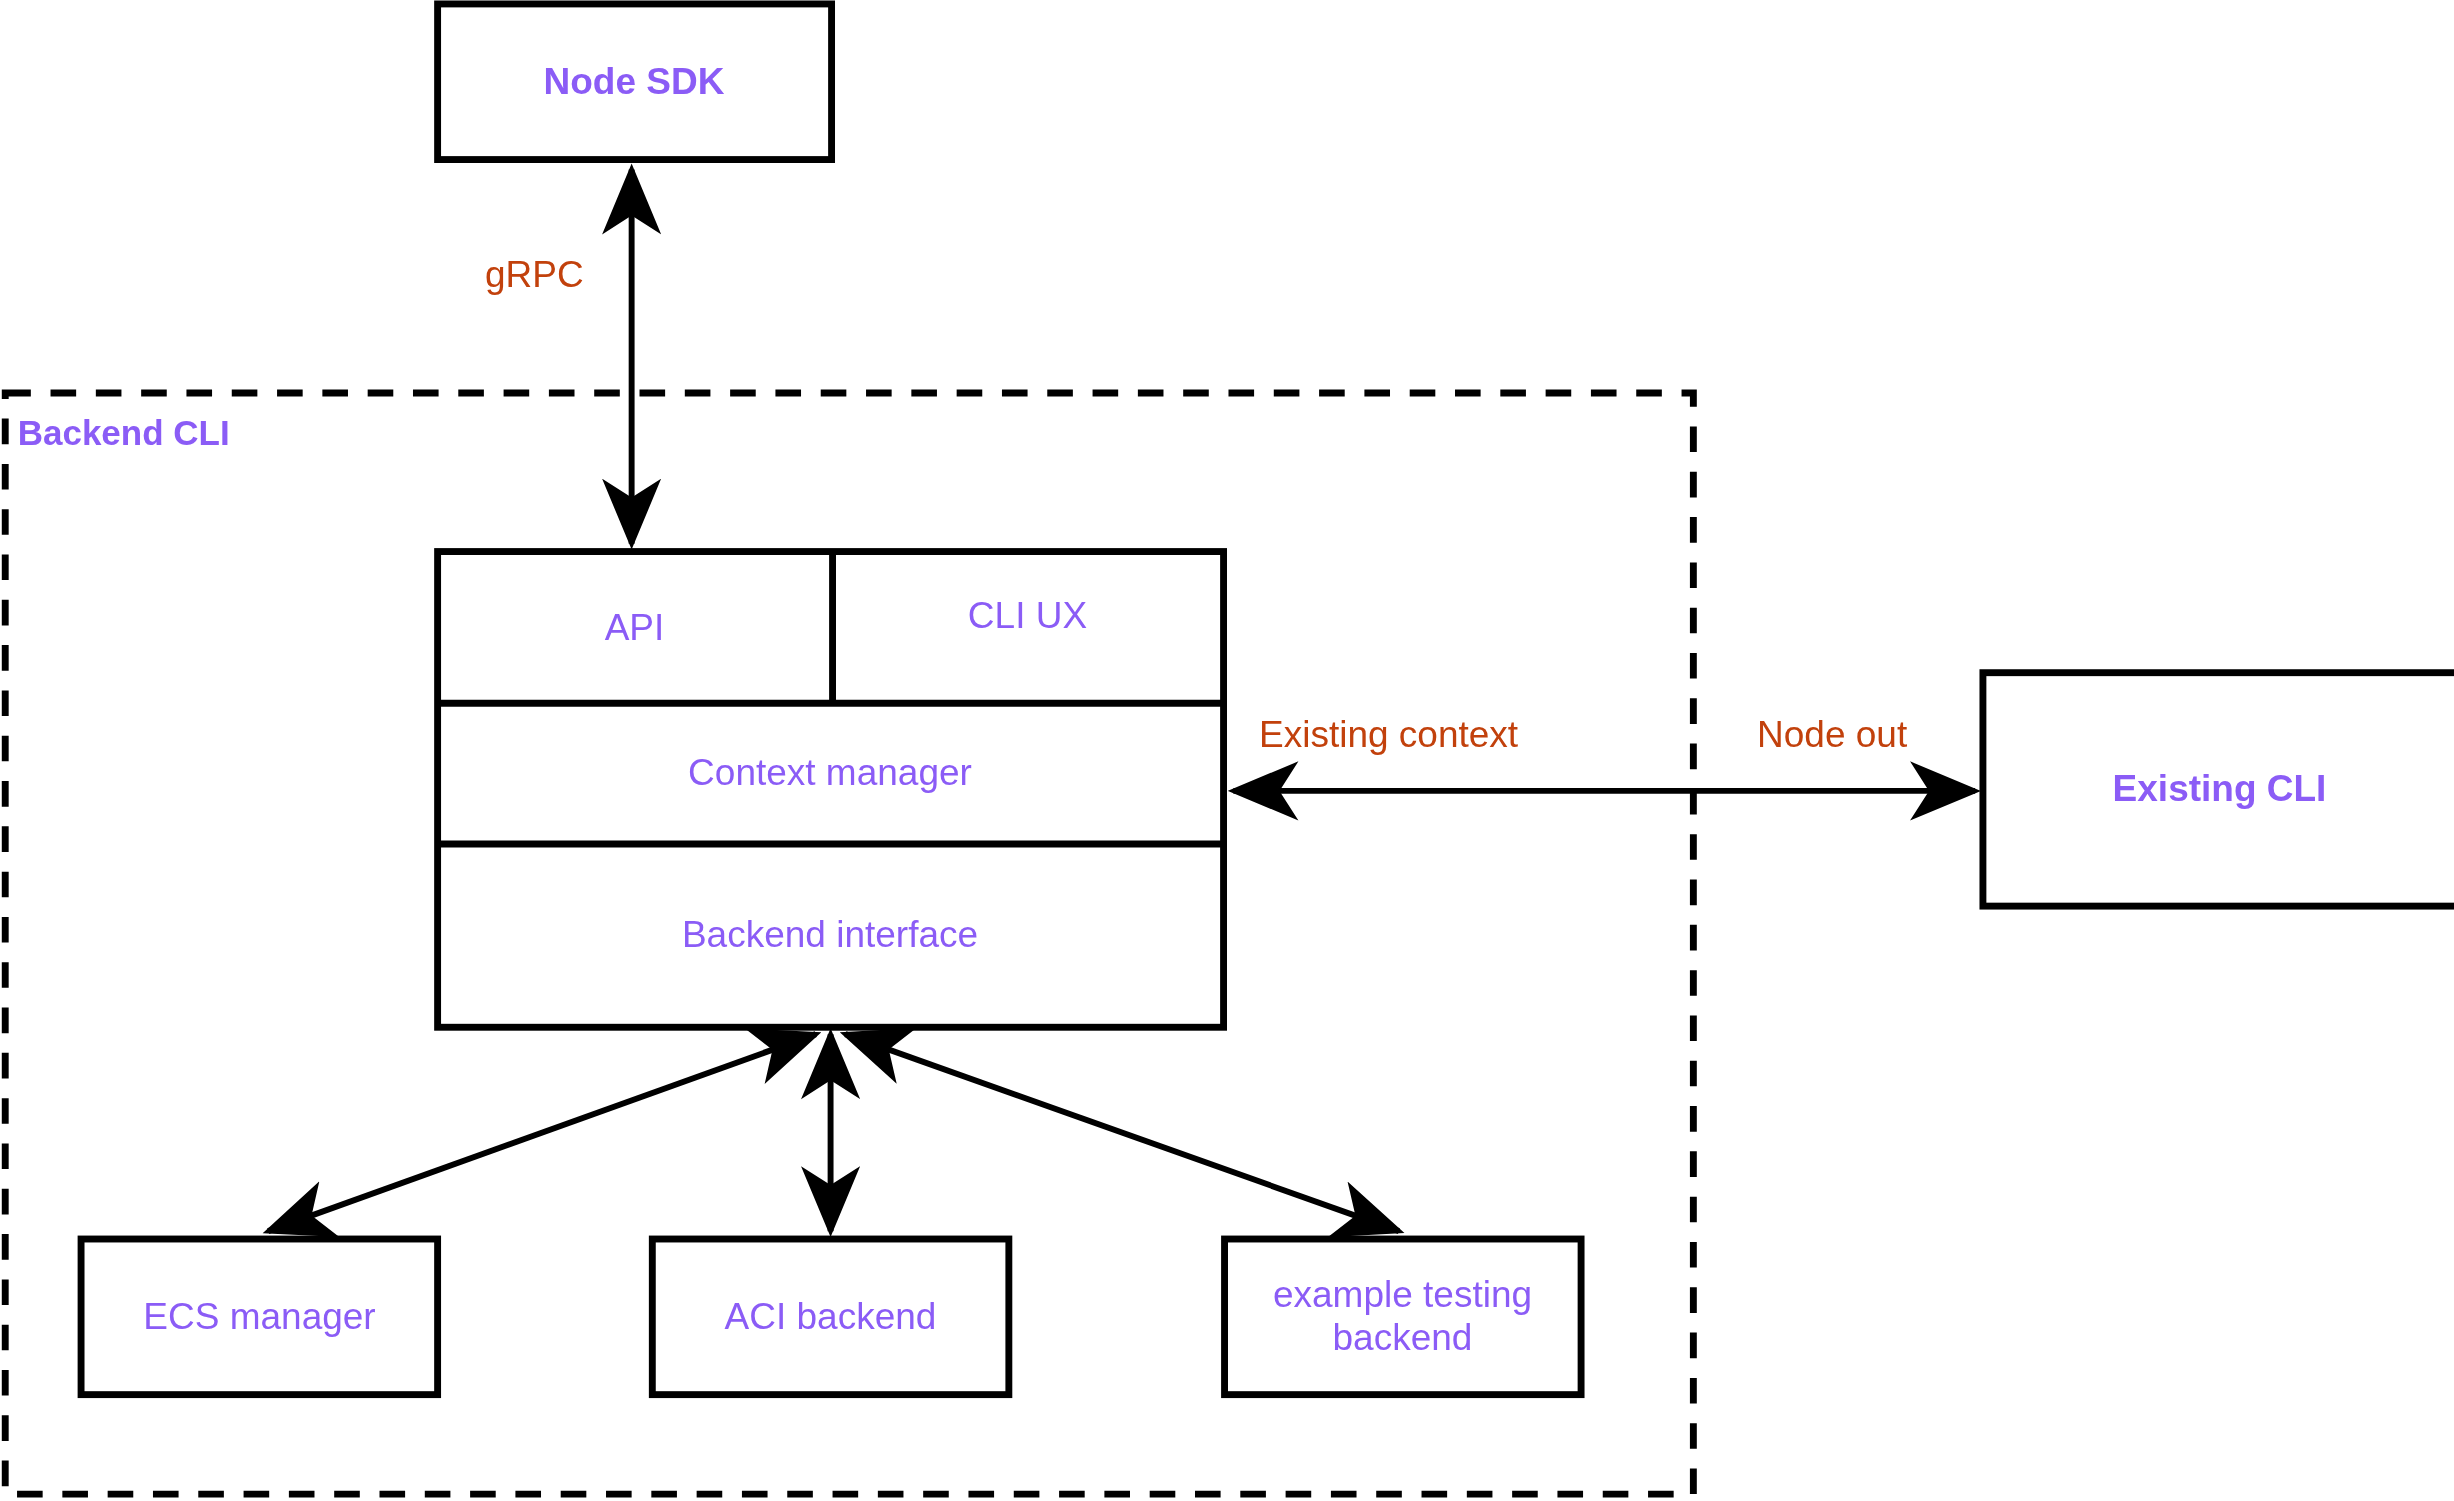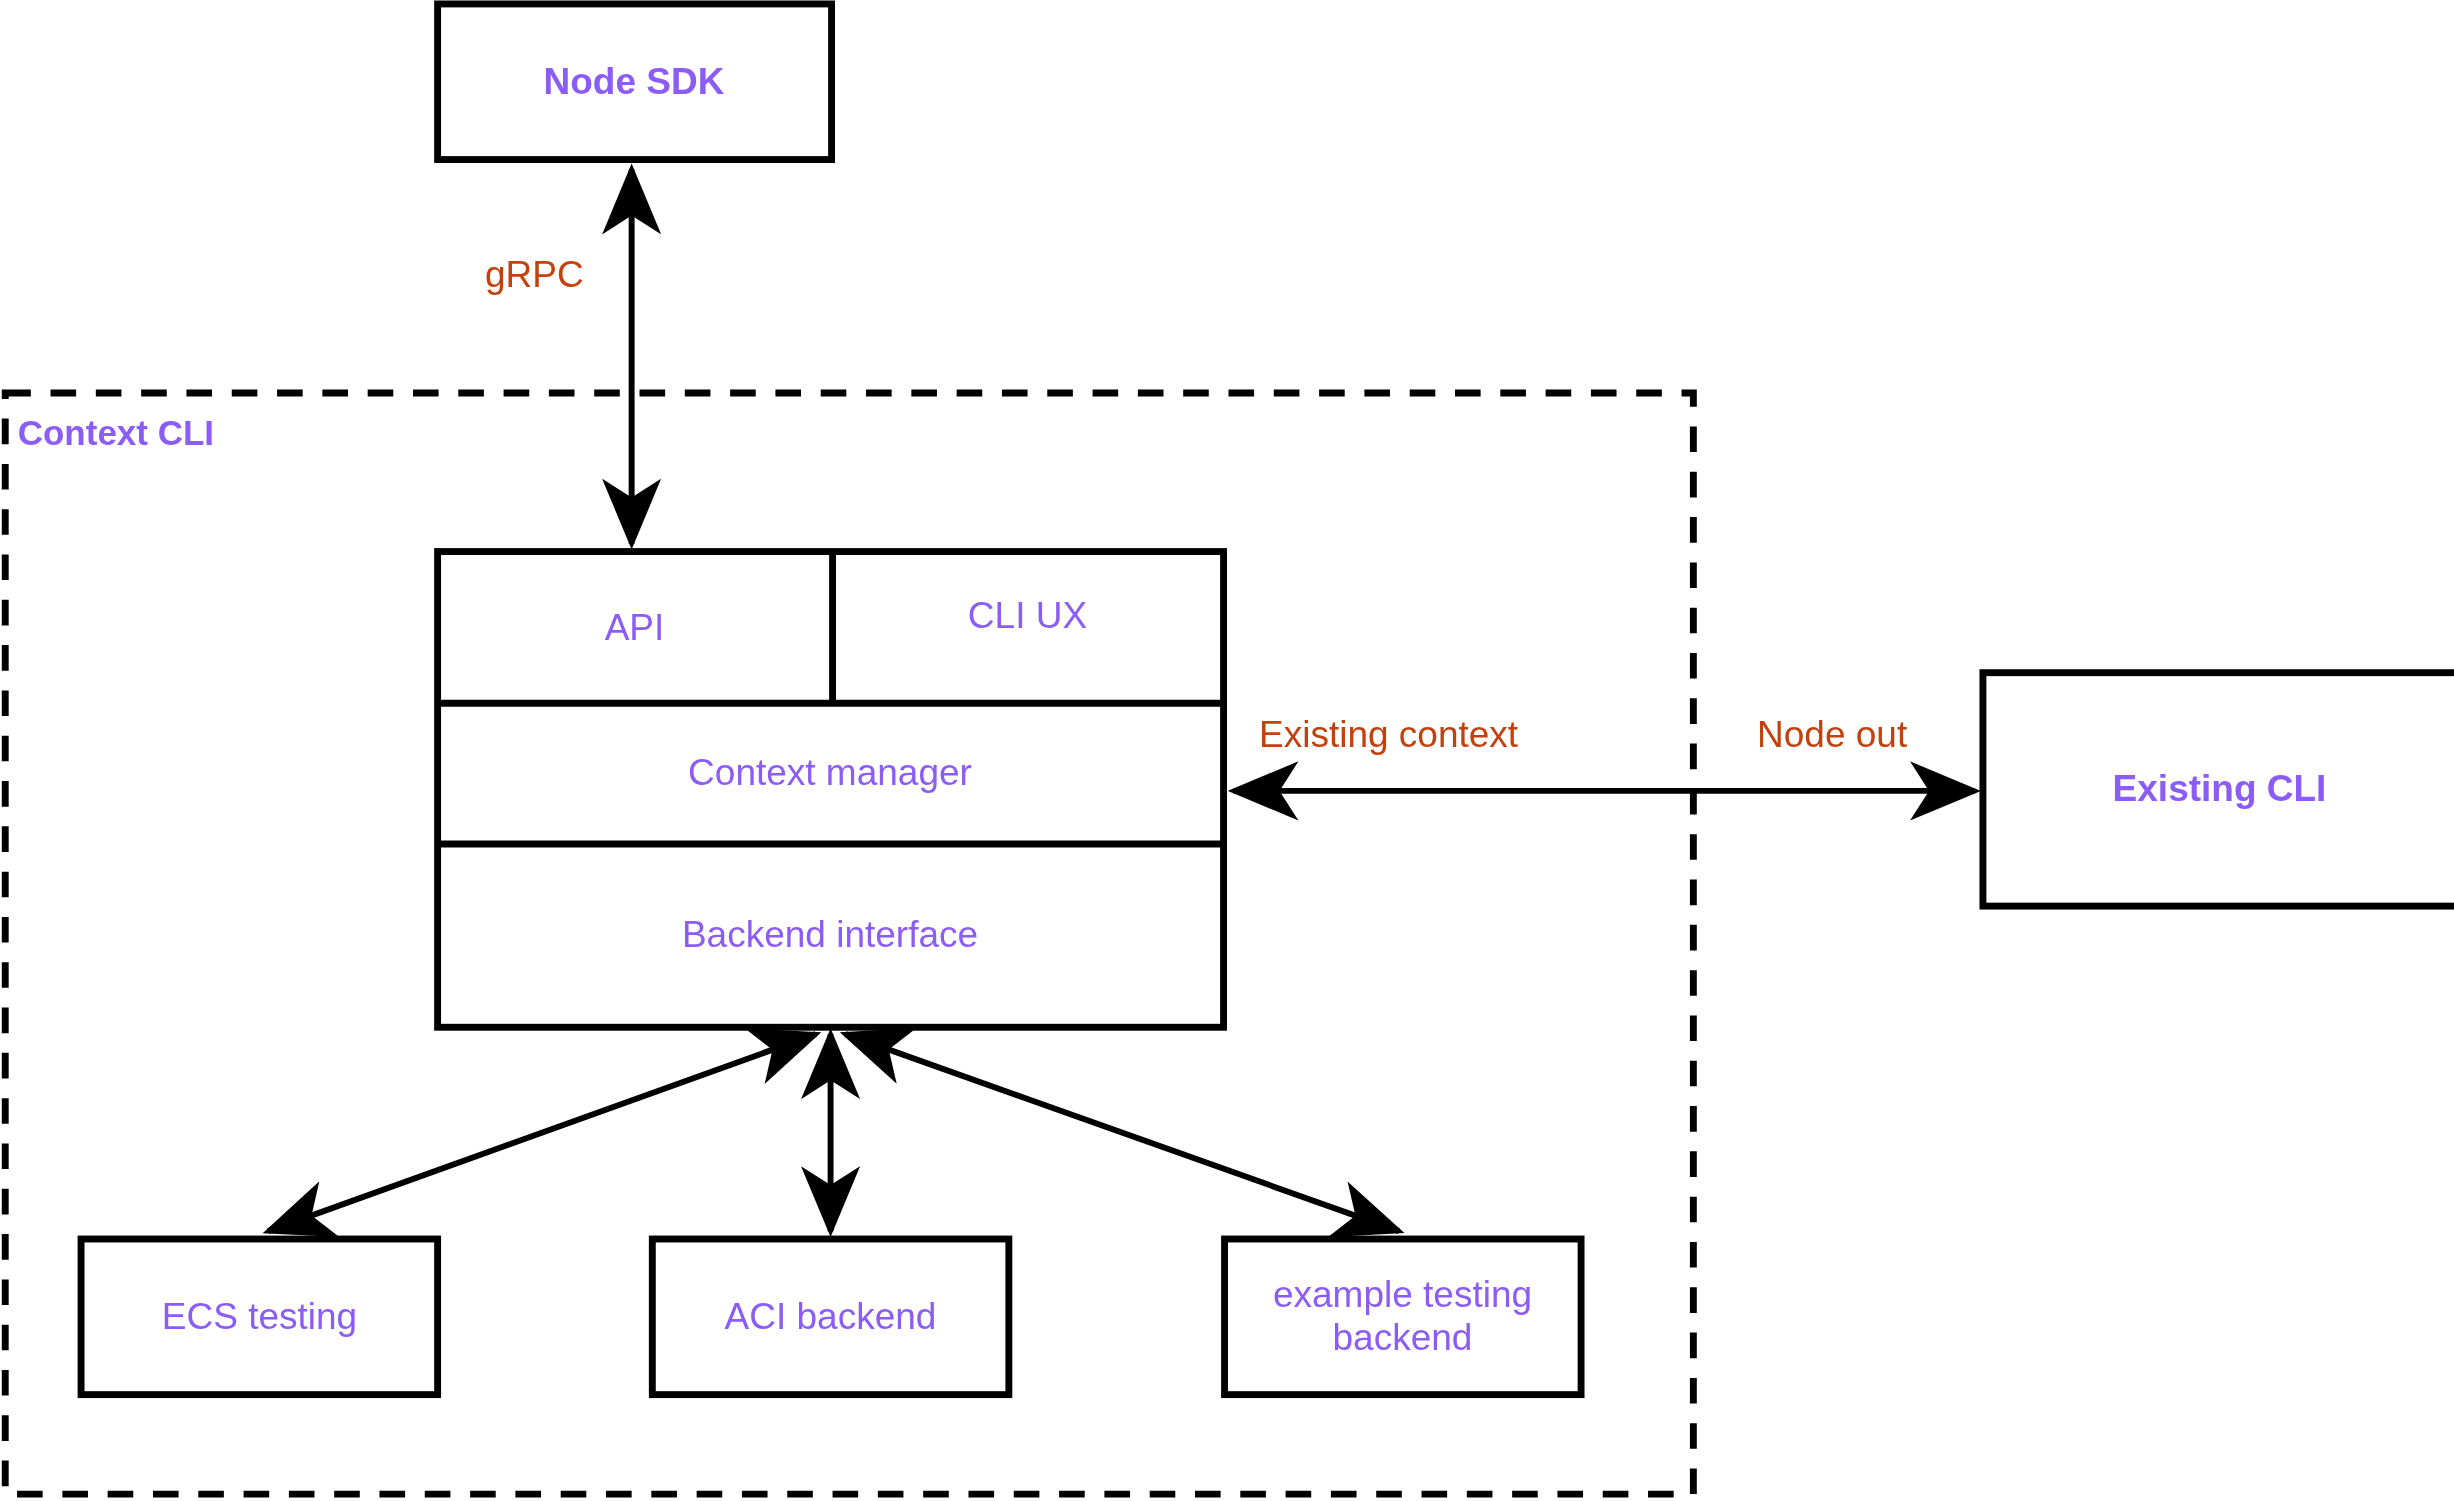--- a/index.html
+++ b/index.html
@@ -80,31 +80,31 @@
 
     <line x1="843" y1="1050" x2="843" y2="1250" stroke="#000000" stroke-width="6" marker-start="url(#arrow-start)" marker-end="url(#arrow-end)"></line>
 
     <line x1="858" y1="1050" x2="1420" y2="1250" stroke="#000000" stroke-width="6" marker-start="url(#arrow-start)" marker-end="url(#arrow-end)"></line>
   </svg>
 
   <div class="box-label lbl-bold" style="left:437px; top:3.9px; width:394px; height:156px; font-size:37px;">Node SDK</div>
 
   <div class="box-label lbl-bold" style="left:1983px; top:673px; width:473px; height:233px; font-size:37px;">Existing CLI</div>
 
-  <div class="box-label lbl-bold" style="left:17.7px; top:404px; width:325px; height:59px; justify-content:flex-start; font-size:35px;">Context CLI</div>
+  <div class="box-label lbl-bold" style="left:17.7px; top:404px; width:325px; height:59px; justify-content:flex-start; font-size:35px;">Backend CLI</div>
 
   <div class="box-label" style="left:437px; top:552px; width:395px; height:152px; font-size:37px;">API</div>
 
   <div class="box-label" style="left:832px; top:540px; width:391px; height:152px; font-size:37px;">CLI UX</div>
 
   <div class="box-label" style="left:437px; top:703px; width:786px; height:141px; font-size:37px;">Context manager</div>
 
   <div class="box-label" style="left:437px; top:844px; width:786px; height:183px; font-size:37px;">Backend interface</div>
 
-  <div class="box-label" style="left:81px; top:1239px; width:357px; height:156px; font-size:37px;">ECS testing</div>
+  <div class="box-label" style="left:81px; top:1239px; width:357px; height:156px; font-size:37px;">ECS manager</div>
 
   <div class="box-label" style="left:652px; top:1239px; width:357px; height:156px; font-size:37px;">ACI backend</div>
 
   <div class="box-label" style="left:1224px; top:1239px; width:357px; height:156px; font-size:37px;">example testing
 backend</div>
 
   <div class="edge-label" style="left:485px; top:254px; font-size:37px;">gRPC</div>
 
   <div class="edge-label" style="left:1259px; top:714px; font-size:37px;">Existing context</div>
 

